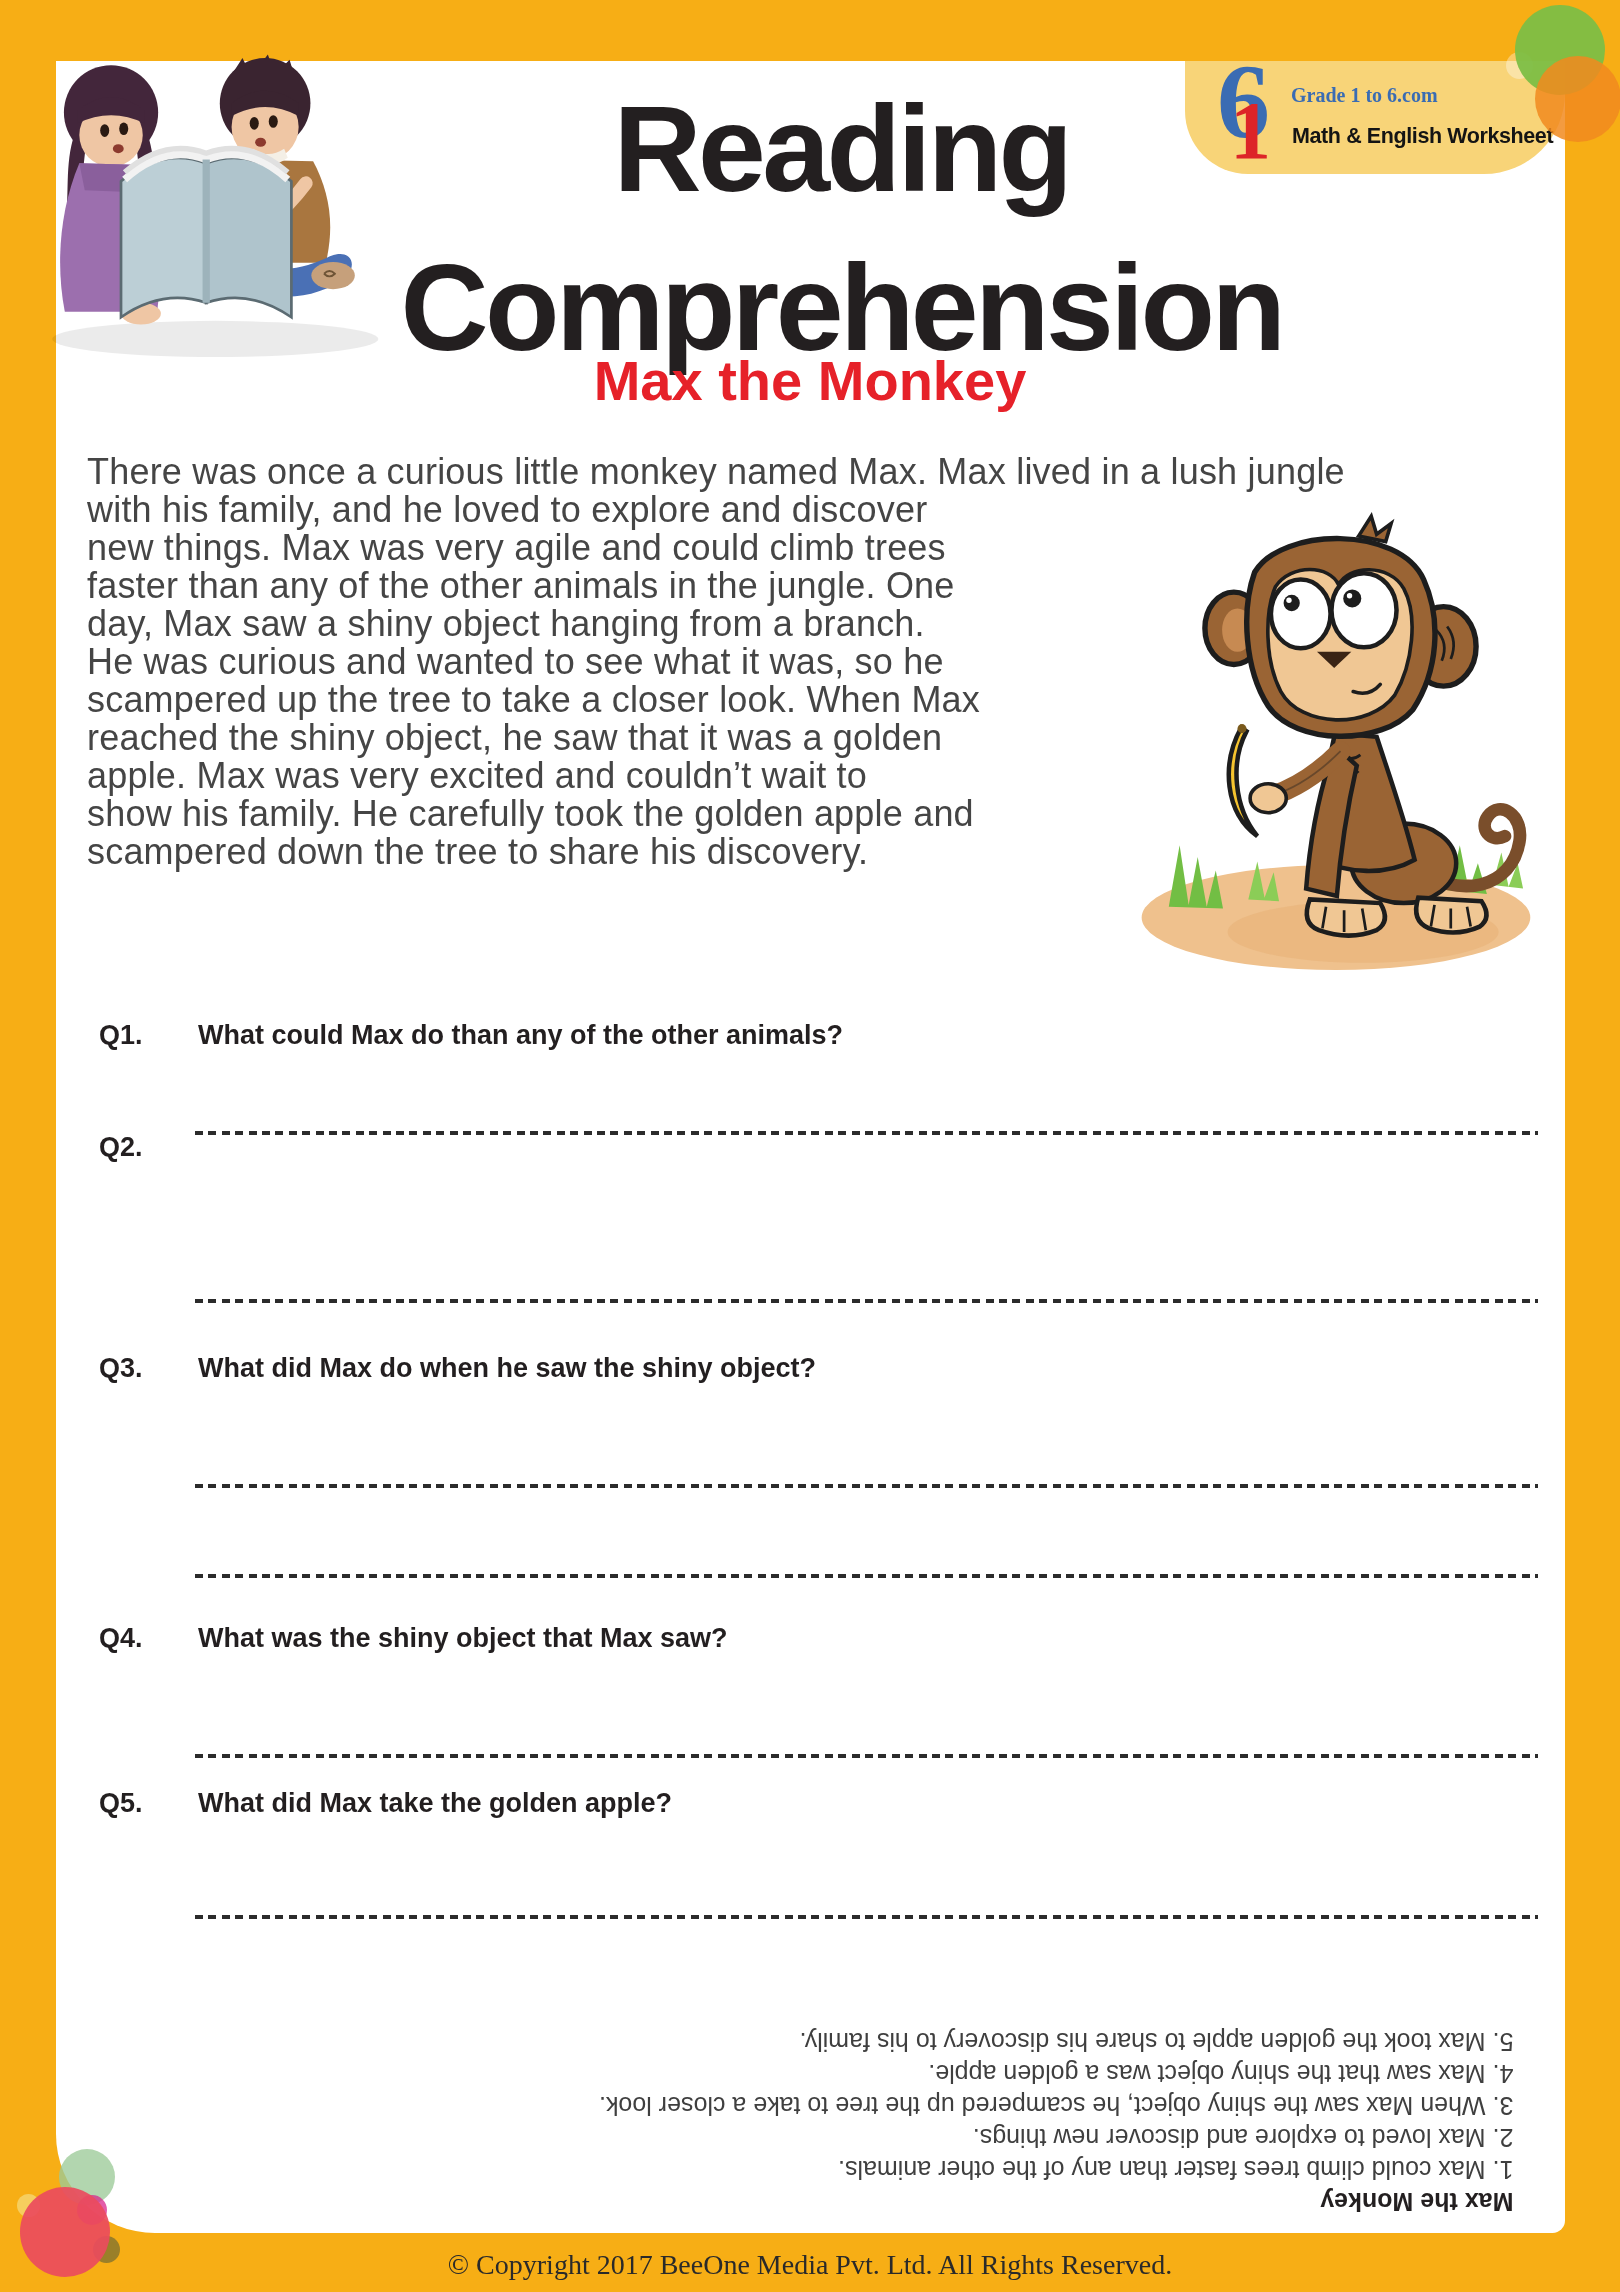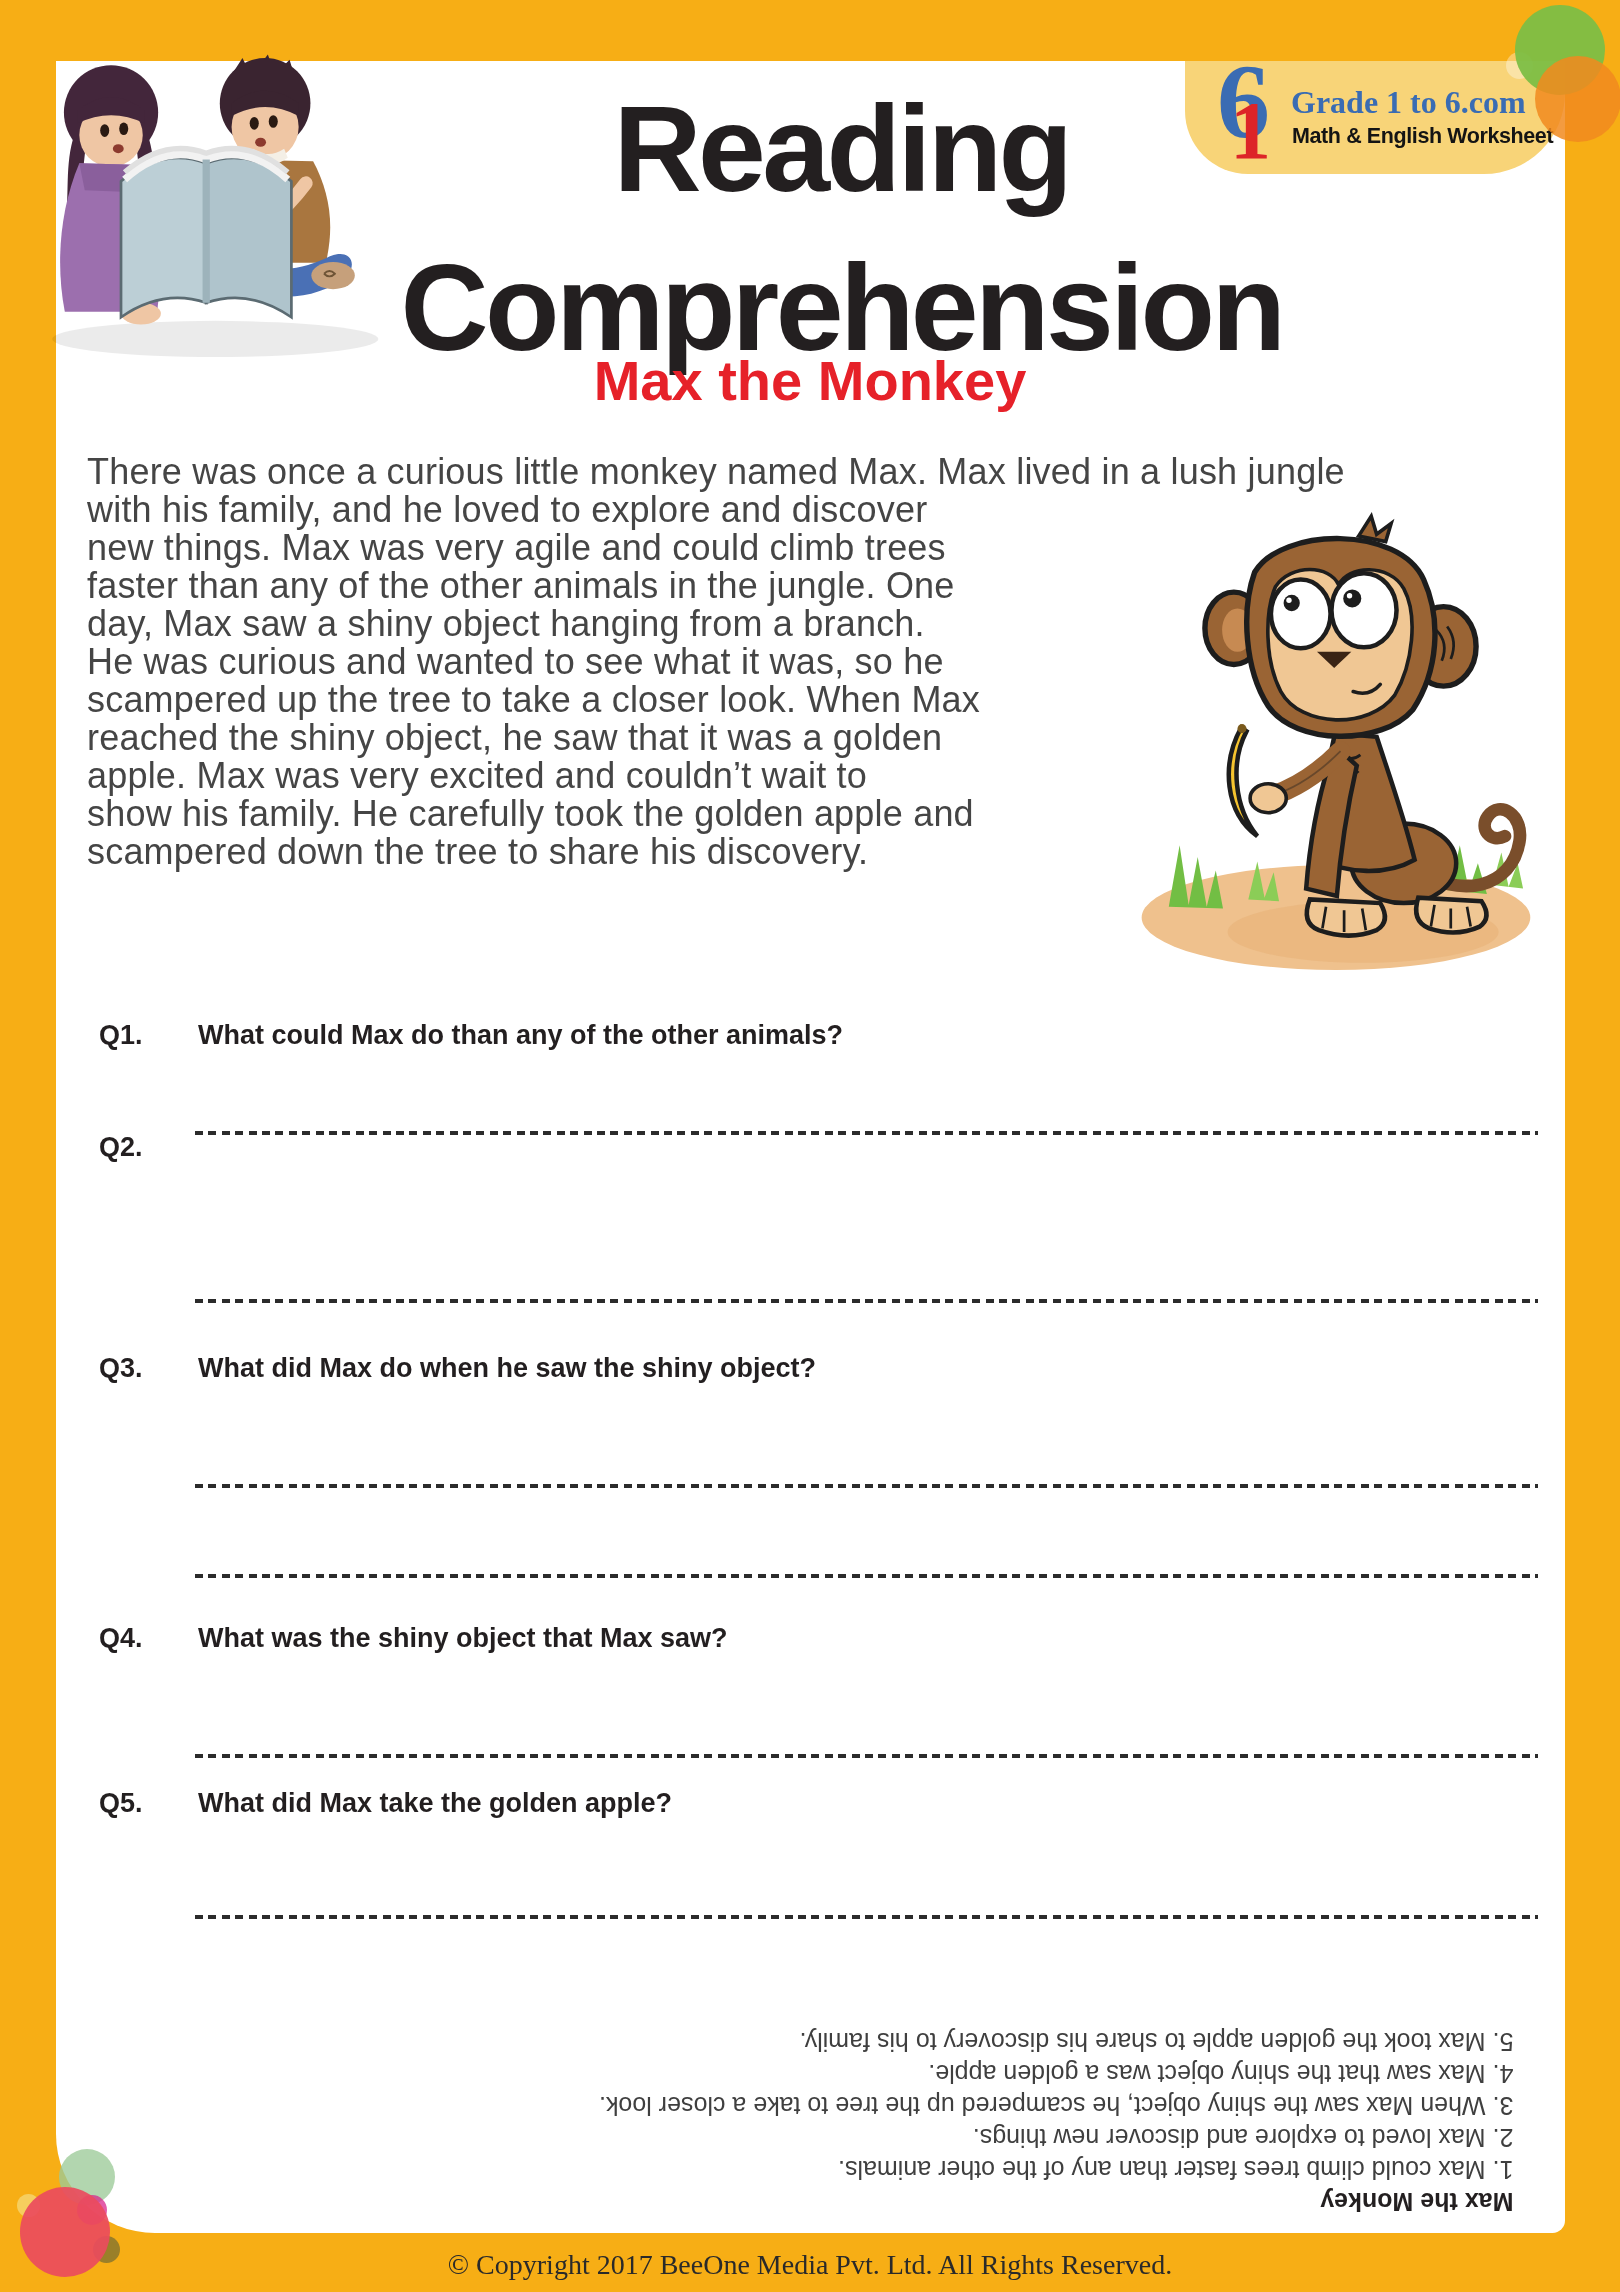--- a/index.html
+++ b/index.html
@@ -8,21 +8,21 @@
   .page{position:absolute;left:56px;top:61px;width:1509px;height:2172px;background:#ffffff;
         border-radius:0 0 12.5px 99px;z-index:1;}
   
   .logo-card{position:absolute;left:1185px;top:61px;width:380px;height:113px;background:#F8D478;
              border-radius:0 0 81px 63px;z-index:5;}
   .logo-six{position:absolute;left:32px;top:-12.5px;font-family:"Liberation Serif",serif;font-weight:700;
             font-size:106px;line-height:106px;color:#3A6CB3;}
   .logo-one{position:absolute;left:45px;top:29px;font-family:"Liberation Serif",serif;font-weight:700;
             font-size:82px;line-height:82px;color:#DD2428;}
   .logo-site{position:absolute;left:106px;top:23px;font-family:"Liberation Serif",serif;font-weight:700;
-             font-size:32px;color:#3A6CB3;white-space:nowrap;}
+             font-size:20px;color:#3A6CB3;white-space:nowrap;}
   .logo-tagline{position:absolute;left:107px;top:63px;font-weight:700;font-size:21.5px;color:#141414;
                 letter-spacing:-0.4px;white-space:nowrap;}
   
   .circle{position:absolute;border-radius:50%;}
   .c-tr-pale{left:1506px;top:52px;width:27px;height:27px;background:rgba(255,255,255,0.35);z-index:6;}
   .c-tr-green{left:1515px;top:5.4px;width:90px;height:90px;background:#7DBE44;opacity:0.95;z-index:6;}
   .c-tr-orange{left:1535px;top:56px;width:86px;height:86px;background:#F18A1E;opacity:0.85;z-index:7;}
   .c-bl-green{left:59px;top:2149px;width:56px;height:56px;background:#9CCB98;opacity:0.78;z-index:6;}
   .c-bl-yellow{left:17px;top:2194px;width:23px;height:23px;background:#F6D36B;opacity:0.85;z-index:6;}
   .c-bl-magenta{left:77px;top:2195px;width:30px;height:30px;background:#D9258C;opacity:0.75;z-index:6;}

